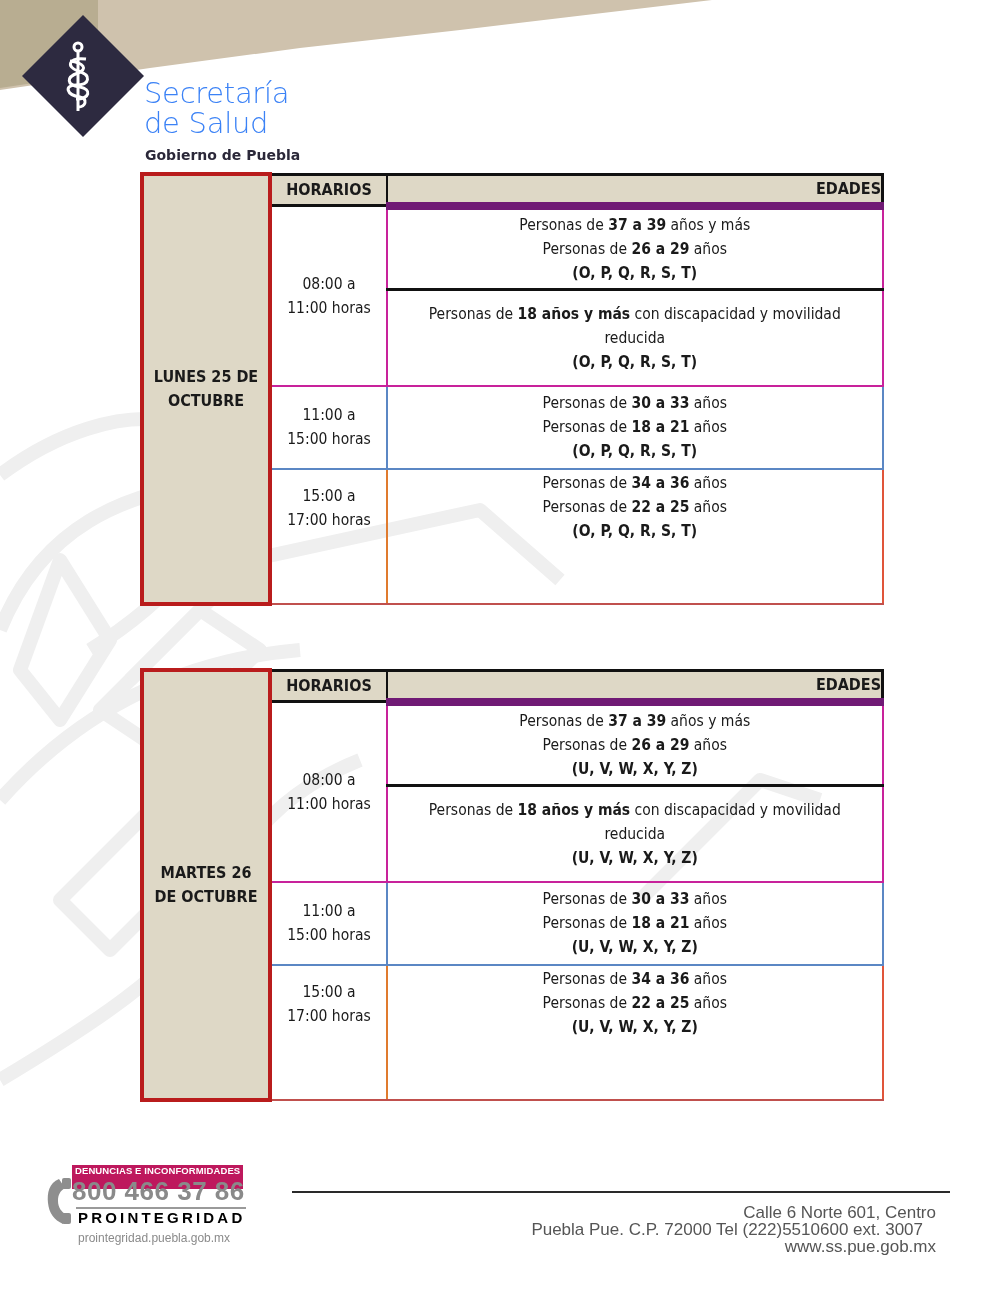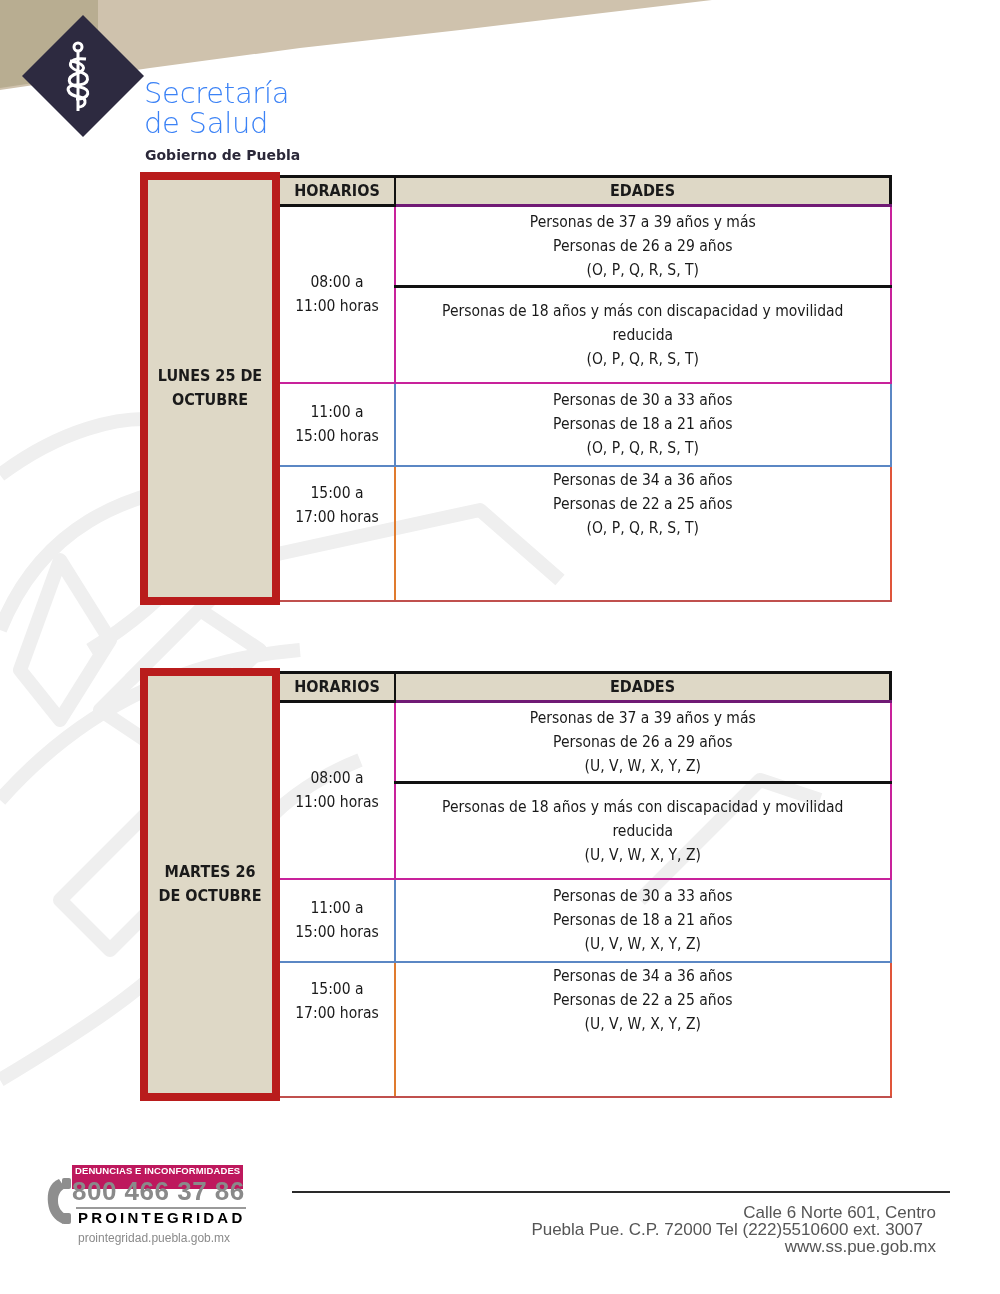--- a/index.html
+++ b/index.html
@@ -16,33 +16,33 @@
     .logo-sub { position: absolute; left: 145px; top: 147px; font-size: 14px; font-weight: 700; color: #2b2839; font-family: "DejaVu Sans", sans-serif; }
 
     table.sched {
       position: absolute; left: 140px; border-collapse: collapse;
       font-family: "DejaVu Sans Condensed", "DejaVu Sans", sans-serif;
       font-size: 15.5px; text-align: center;
     }
     table.sched td { padding: 0; vertical-align: middle; margin-top: 11px; }
     td.date {
       width: 124px; background: #ded8c6; font-weight: 700; font-size: 16px;
-      border: 8px solid #b91c1c; line-height: 24px;
+      border: 4px solid #b91c1c; line-height: 24px;
     }
     td.hhead {
       width: 114px; height: 26px; background: #ded8c6; font-weight: 700; font-size: 16px;
       border-top: 3px solid #111; border-bottom: 3px solid #111; border-right: 2px solid #111;
     }
     td.ehead {
       width: 493px; height: 26px; background: #ded8c6; font-weight: 700; font-size: 16px;
-      border-top: 3px solid #111; border-bottom: 3px solid #701a75; border-right: 3px solid #111;
+      border-top: 3px solid #111; border-bottom: 8px solid #701a75; border-right: 3px solid #111; text-align: right;
     }
     td.hor { line-height: 24px; }
     td.ed { line-height: 24px; }
-    b { font-weight: 400; }
+    b { font-weight: 700; }
 
     .footer-rule { position: absolute; left: 292px; top: 1191px; width: 658px; height: 2px; background: #2a2a2a; }
     .denuncias {
       position: absolute; left: 72px; top: 1165px; background: #be185d; color: #fff;
       font-size: 9.5px; font-weight: 700; padding: 0 3px; height: 24px; line-height: 12px; letter-spacing: 0.1px;
     }
     .phone-icon { position: absolute; left: 45px; top: 1177px; width: 30px; height: 48px; }
     .phone-num { position: absolute; left: 72px; top: 1176px; font-size: 26px; font-weight: 700; color: #8a8a8a; letter-spacing: 0.5px; }
     .phone-line { position: absolute; left: 76px; top: 1207px; width: 170px; height: 2px; background: #9a9a9a; }
     .proint { position: absolute; left: 78px; top: 1209px; font-size: 15px; font-weight: 700; color: #000000; letter-spacing: 3.2px; }

